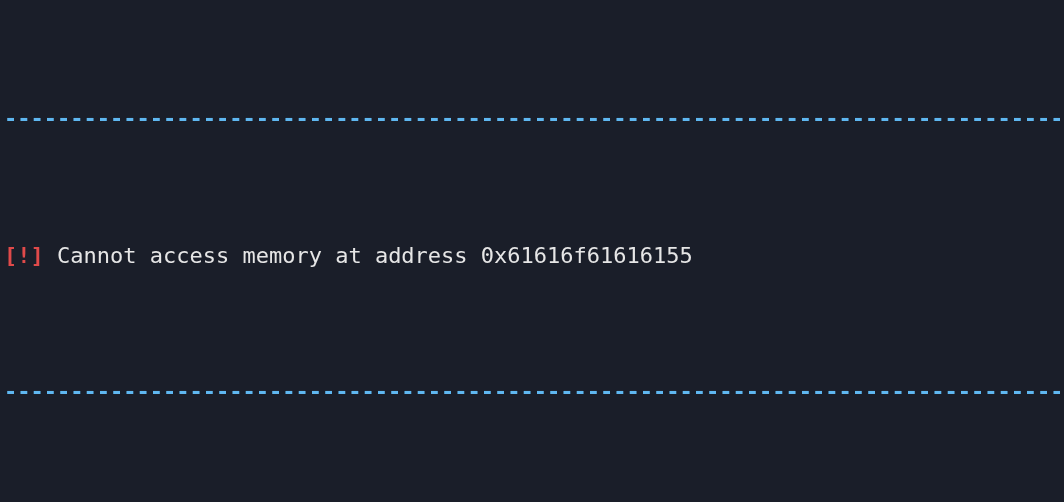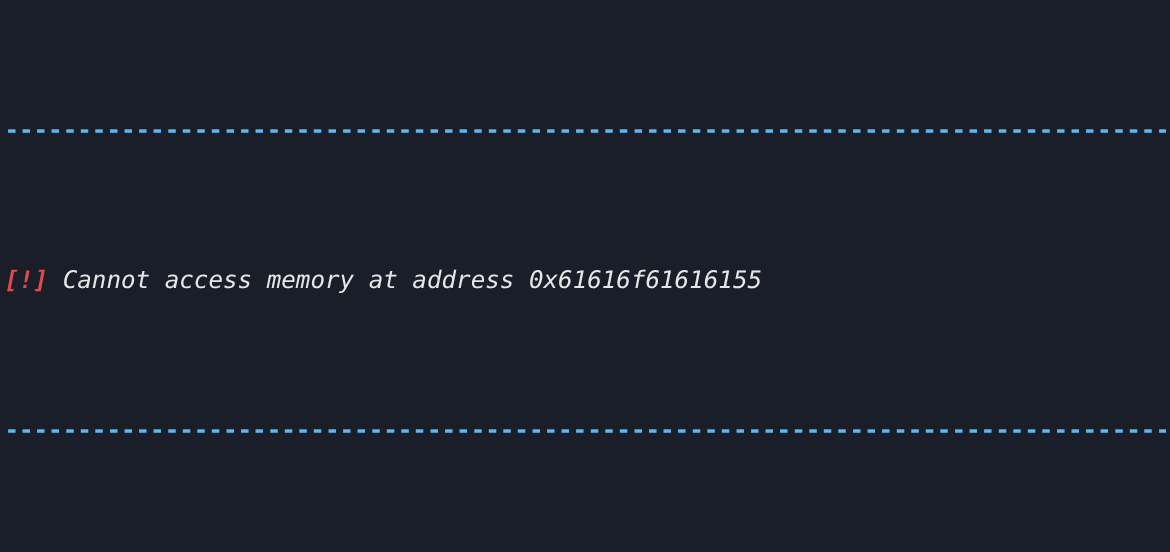--- a/index.html
+++ b/index.html
@@ -11,21 +11,21 @@
     font-family: "Menlo", "Consolas", "DejaVu Sans Mono", monospace;
     font-size: 22px;
     line-height: 1.55;
     color: #d0d0d0;
     overflow: hidden;
   }
   .term {
     padding: 0 4px;
     white-space: pre;
   }
-  .row { display: block; font-style: italic; }
+  .row { display: block; }
   .hr {
     color: #5fb7f0;
     letter-spacing: 0;
     font-weight: bold;
     overflow: hidden;
     white-space: nowrap;
     height: 1.55em;
   }
   .hr::before {
     content: "----------------------------------------------------------------------------------------------------------------------------------";

